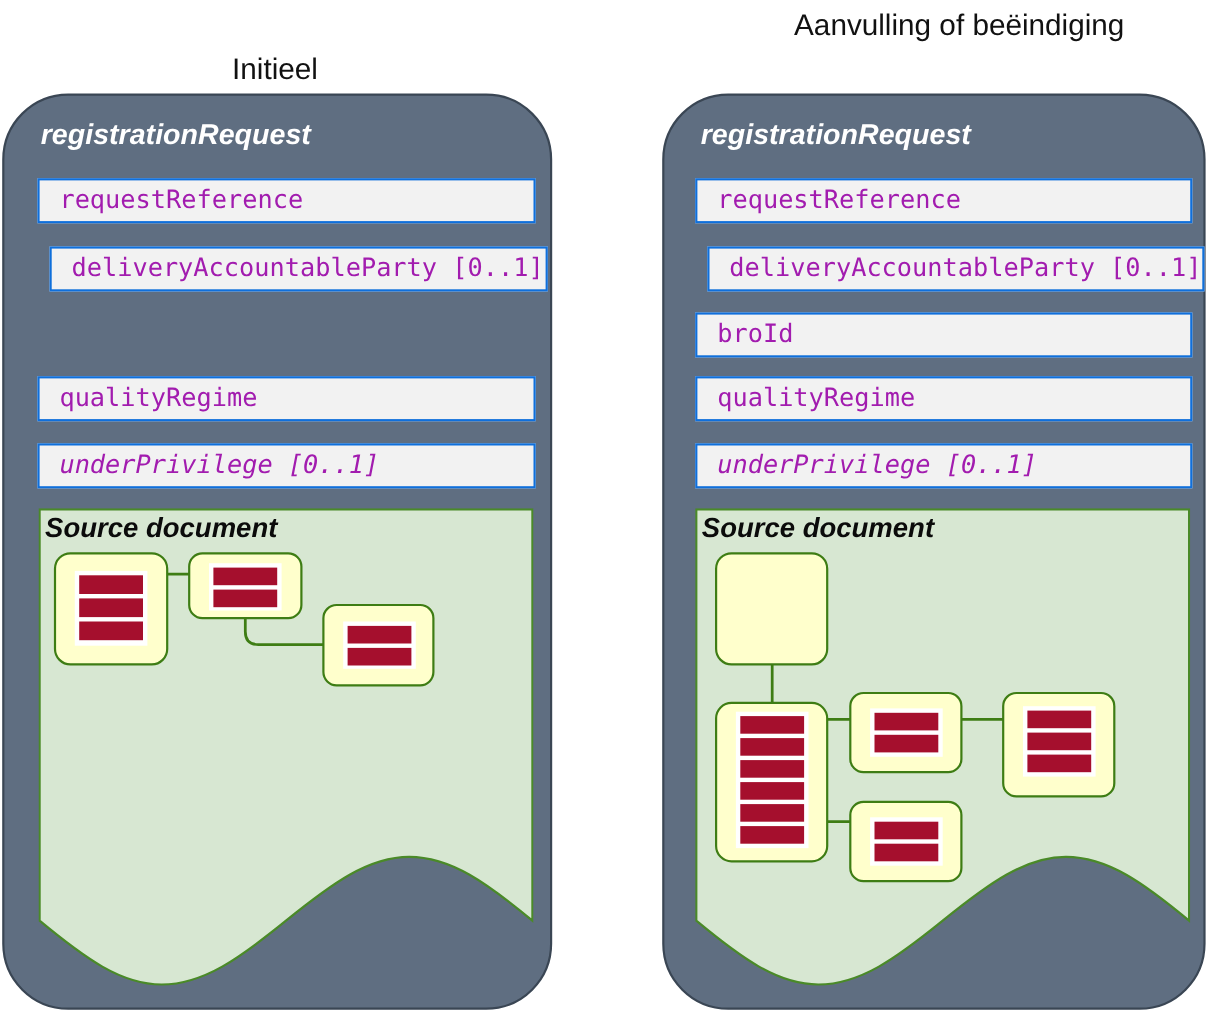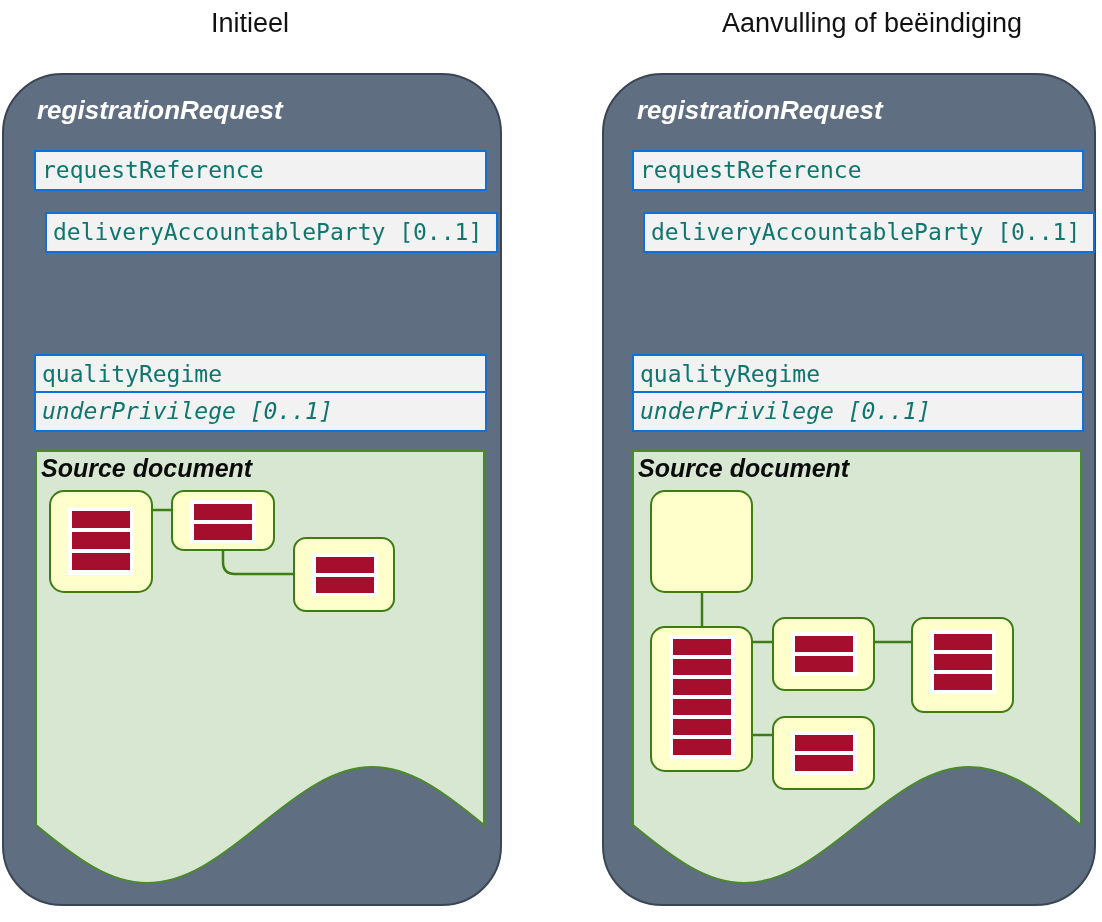--- a/index.html
+++ b/index.html
@@ -1,41 +1,41 @@
 <!DOCTYPE html>
 <html><head>
 <meta charset="utf-8">
 <style>
   html,body{margin:0;padding:0;}
   body{width:1102px;height:922px;background:#ffffff;position:relative;
        font-family:"Liberation Sans",sans-serif;overflow:hidden;}
   .col-title{position:absolute;top:8px;height:32px;text-align:center;
        font-size:27px;color:#111;}
-  .panel{position:absolute;top:73px;height:833px;box-sizing:border-box;
+  .panel{position:absolute;top:85px;height:833px;box-sizing:border-box;
        background:#5f6e81;border:2px solid #3a4654;border-radius:60px;}
   .panel-header{position:absolute;left:33px;top:20px;color:#ffffff;
        font-size:26px;font-weight:bold;font-style:italic;white-space:nowrap;}
   .field{position:absolute;height:41px;box-sizing:border-box;
-       background:#f2f2f2;border:2px solid #0f6fdb;color:#0f766e;
+       background:#f2f2f2;border:2px solid #0f6fdb;color:#a21caf;
        font-family:"DejaVu Sans Mono","Liberation Mono",monospace;
-       font-size:23px;line-height:37px;padding-left:6px;
+       font-size:23px;line-height:37px;padding-left:18px;
        white-space:nowrap;overflow:hidden;}
   .fl{left:30px;width:453px;}
   .fr{left:28px;width:452px;}
-  .r1{top:75px;} .r2{top:137px;margin-left:11px;} .r3{top:197px;} .r4{top:255px;margin-top:24px;} .r5{top:316px;font-style:italic;}
+  .r1{top:75px;} .r2{top:137px;margin-left:11px;} .r3{top:197px;} .r4{top:255px;} .r5{top:316px;font-style:italic;}
   .srcdoc{position:absolute;top:375px;width:450px;height:440px;text-align:center;}
   .srcdoc-l{left:31px;} .srcdoc-r{left:28px;}
   .srcdoc svg{position:absolute;left:0;top:0;}
   .srcdoc-title{position:absolute;left:6px;top:4px;color:#0b0b0b;
        font-size:25px;font-weight:bold;font-style:italic;white-space:nowrap;}
 </style>
 </head>
 <body>
 
-<div class="col-title" style="left:0;width:500px;">Initieel</div>
+<div class="col-title" style="left:0;width:500px;margin-top:40px;">Initieel</div>
 <div class="col-title" style="left:624px;width:496px;text-align:center;">Aanvulling of beëindiging</div>
 
 <div class="panel" style="left:2px;width:500px;">
   <div class="panel-header">registrationRequest</div>
 
   <div class="field fl r1">requestReference</div>
   <div class="field fl r2">deliveryAccountableParty [0..1]</div>
   <div class="field fl r4">qualityRegime</div>
   <div class="field fl r5">underPrivilege [0..1]</div>
 
@@ -67,20 +67,21 @@
     </svg>
     <div class="srcdoc-title">Source document</div>
   </div>
 </div>
 
 <div class="panel" style="left:602px;width:494px;">
   <div class="panel-header">registrationRequest</div>
 
   <div class="field fr r1">requestReference</div>
   <div class="field fr r2">deliveryAccountableParty [0..1]</div>
+  <div class="field fr r3">broId</div>
   <div class="field fr r4">qualityRegime</div>
   <div class="field fr r5">underPrivilege [0..1]</div>
 
   <div class="srcdoc srcdoc-r">
     <svg width="450" height="440" viewBox="0 0 450 440">
       <path d="M1,1 H449 V375 C408,341 375,317 337,317 C300,317 267,341 225,375
                C183,409 150,433 112,433 C75,433 42,409 1,375 Z" fill="#d7e7d2" stroke="#4a8a28" stroke-width="2"></path>
       <line x1="70" y1="142" x2="70" y2="177" stroke="#3e7d14" stroke-width="2.5"></line>
       <line x1="120" y1="192" x2="141" y2="192" stroke="#3e7d14" stroke-width="2.5"></line>
       <line x1="242" y1="192" x2="280" y2="192" stroke="#3e7d14" stroke-width="2.5"></line>

